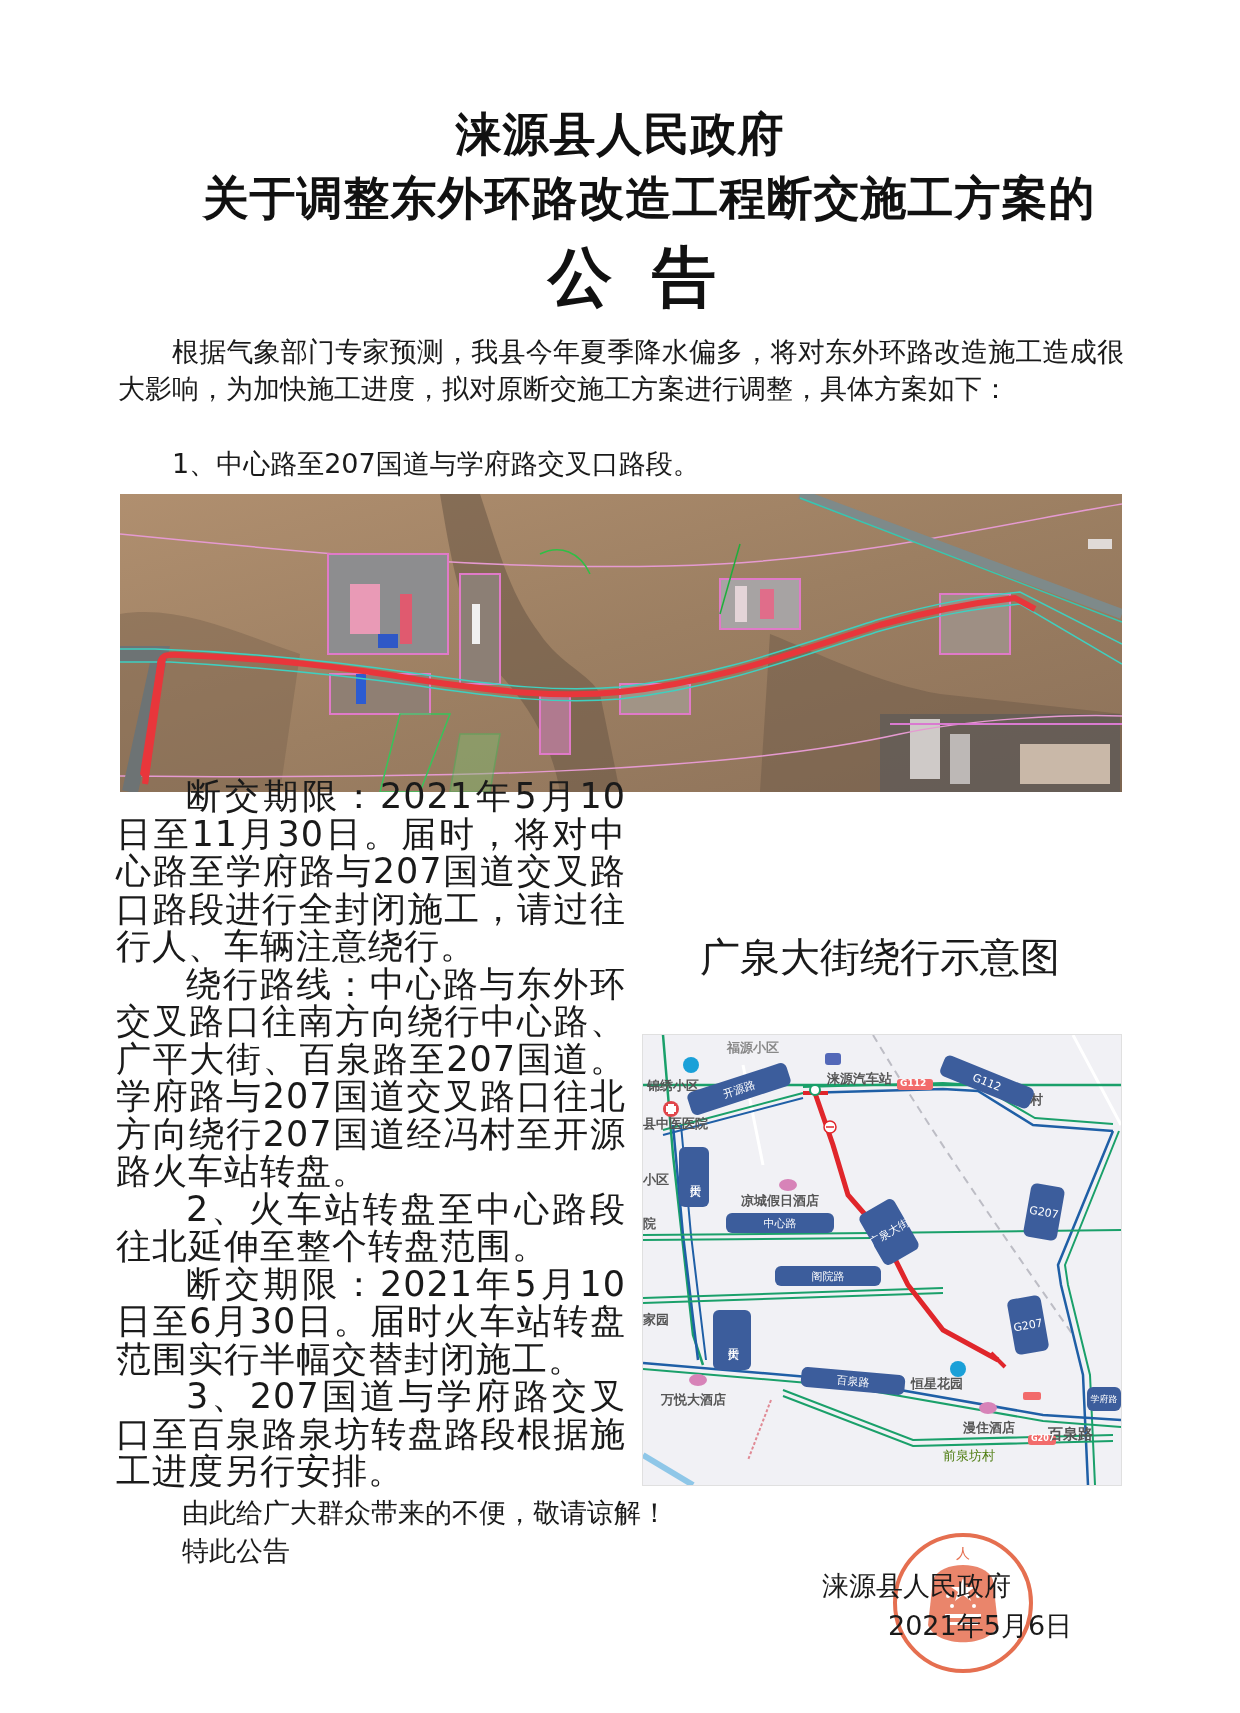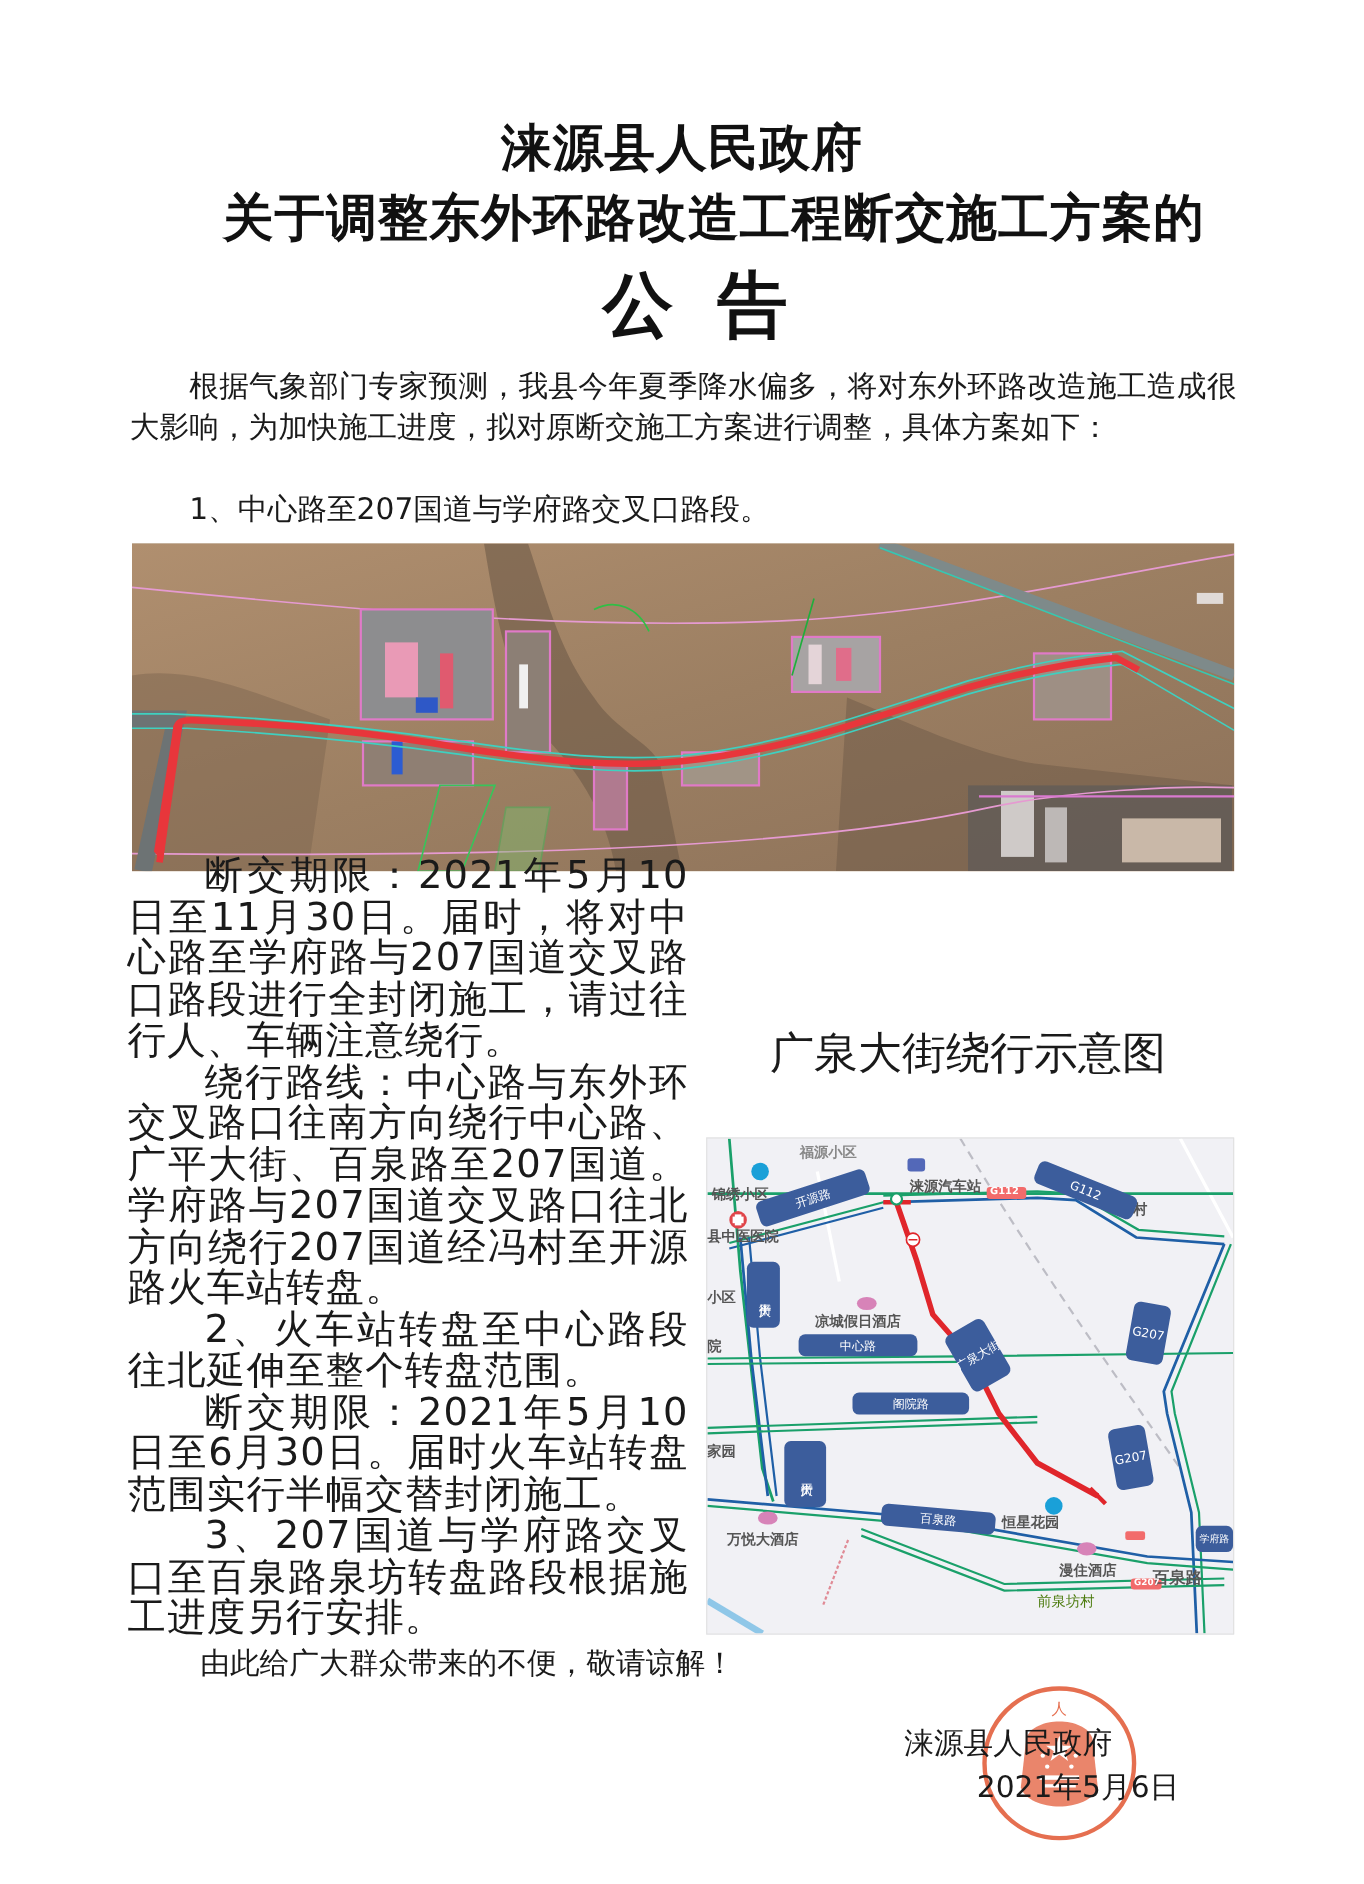--- a/index.html
+++ b/index.html
@@ -194,20 +194,21 @@
   <div class="roadtag" style="left:158px;top:336px;width:104px;height:20px;transform:rotate(5deg);">百泉路</div>
   <div class="roadtag" style="left:296px;top:36px;width:96px;height:22px;transform:rotate(22deg);">G112</div>
   <div class="roadtag" style="left:226px;top:168px;width:40px;height:58px;transform:rotate(-30deg);">广泉大街</div>
   <div class="roadtag" style="left:384px;top:150px;width:34px;height:54px;transform:rotate(10deg);">G207</div>
   <div class="roadtag" style="left:368px;top:262px;width:34px;height:56px;transform:rotate(-10deg);">G207</div>
   <div class="roadtag" style="left:444px;top:352px;width:34px;height:24px;font-size:9px;">学府路</div>
 </div>
 
 <div class="closing">
   <div>由此给广大群众带来的不便，敬请谅解！</div>
+  <div>特此公告</div>
 </div>
 
 <div class="seal">
   <svg width="146" height="146" viewBox="0 0 146 146" xmlns="http://www.w3.org/2000/svg">
     <circle cx="73" cy="73" r="68" fill="none" stroke="#e0502a" stroke-width="4"></circle>
     <path d="M43 50 C50 30 96 30 103 50 L108 95 C100 118 46 118 38 95Z" fill="#e0502a" opacity="0.85"></path>
     <polygon points="73,48 76,57 85,57 78,62 81,71 73,65 65,71 68,62 61,57 70,57" fill="#fff"></polygon>
     <circle cx="58" cy="66" r="2" fill="#fff"></circle>
       <circle cx="88" cy="66" r="2" fill="#fff"></circle>
     <circle cx="62" cy="76" r="2" fill="#fff"></circle>

